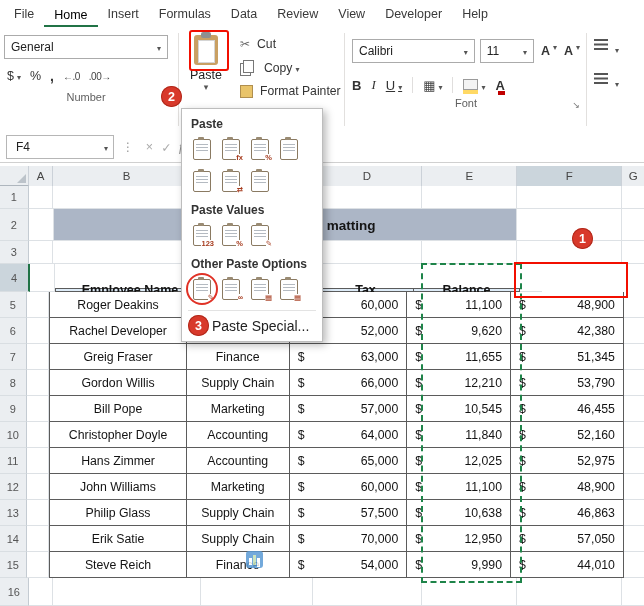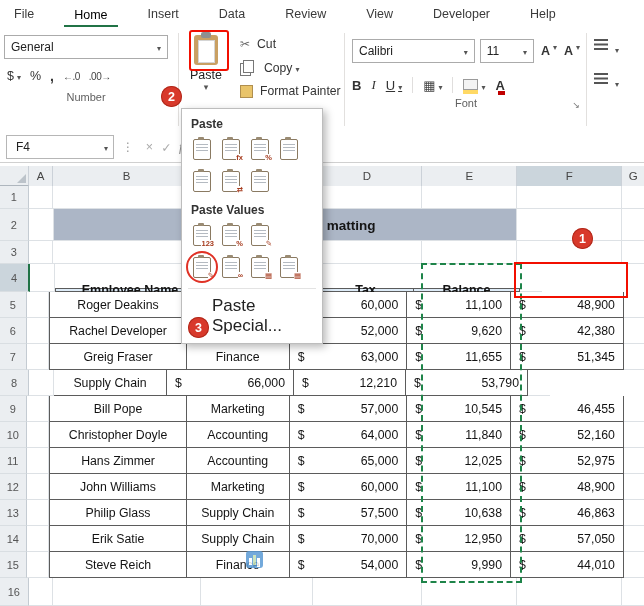--- a/index.html
+++ b/index.html
@@ -1,20 +1,20 @@
 <!DOCTYPE html>
 <html><head>
 <meta charset="utf-8">
 <style>
   html,body{margin:0;padding:0;background:#f2f2f2;}
   .app{position:relative;width:644px;height:606px;background:#fff;overflow:hidden;
        outline:1px solid #b8b8b8;font-family:"Liberation Sans","DejaVu Sans",sans-serif;
        -webkit-font-smoothing:antialiased;}
   
-  .tabs{display:flex;align-items:flex-end;height:27px;padding:0 4px;background:#fff;gap:20px;}
+  .tabs{display:flex;align-items:flex-end;height:27px;padding:0 4px;background:#fff;}
   .tab{padding:5px 10px 6px;font-size:12.5px;color:#3a3a3a;cursor:default;white-space:nowrap;}
   .tab.active{color:#000;border-bottom:2.5px solid #217346;padding-bottom:3.5px;}
   
   .ribbon{position:relative;height:105px;background:#fff;border-bottom:1px solid #d8d6d4;}
   .vsep{position:absolute;top:6px;bottom:6px;width:1px;background:#e2e0de;}
   .grp-label-line{position:relative;text-align:center;font-size:11px;color:#5f5f5f;}
   .launcher{position:absolute;right:0;bottom:-1px;font-size:9px;color:#777;}
   .chev::after{content:"▾";font-size:8px;color:#555;margin-left:3px;}
   
   .number-group{position:absolute;left:4px;top:8px;width:164px;}
@@ -112,21 +112,21 @@
         border:1px solid #bdbdbd;box-shadow:3px 3px 8px rgba(0,0,0,.28);z-index:50;padding:2px 0 4px;}
   .msec{padding:6px 9px 2px;font-weight:bold;font-size:12px;color:#333;}
   .mrow{display:flex;gap:5px;padding:3px 8px;}
   .micon{width:24px;height:26px;display:flex;align-items:center;justify-content:center;position:relative;}
   .mclip{width:16px;height:19px;border:1px solid #8a7a62;background:#fff;border-radius:2px;position:relative;display:block;}
   .mclip::before{content:"";position:absolute;top:-2.5px;left:4px;width:6px;height:3px;background:#9a8b73;border-radius:1px;}
   .mclip::after{content:"";position:absolute;left:2px;right:2px;top:4px;height:9px;
                 background:repeating-linear-gradient(to bottom,#b4bac1 0 1px,transparent 1px 3px);}
   .mtag{position:absolute;right:0;bottom:0;font-size:7.5px;font-weight:bold;color:#A63B1E;background:#fff;line-height:8px;}
   .msep{border:none;border-top:1px solid #e3e3e3;margin:5px 6px 0;}
-  .mspecial{padding:7px 9px 3px 30px;font-size:17px;color:#222;}
+  .mspecial{padding:7px 9px 3px 30px;font-size:14px;color:#222;}
   .ann-ellipse{position:absolute;left:-4px;right:-4px;top:-3px;bottom:-3px;
                border:2px solid #E03226;border-radius:50%;z-index:61;pointer-events:none;}
   
   .badge{position:absolute;width:21px;height:21px;border-radius:50%;background:#D8392B;color:#fff;
          font-weight:bold;font-size:12.5px;display:flex;align-items:center;justify-content:center;
          z-index:60;box-shadow:inset 0 0 0 1px #b02a1c;}
   #badge1{left:572px;top:228px;}
   #badge2{left:161px;top:86px;}
   #badge3{position:absolute;left:6px;bottom:5px;z-index:62;}
   .ann-rect{position:absolute;border:2px solid #F20F00;z-index:60;pointer-events:none;}
@@ -135,20 +135,21 @@
 </style>
 </head>
 <body>
 
 <div class="app">
 
   <div class="tabs">
     <span class="tab">File</span>
     <span class="tab active">Home</span>
     <span class="tab">Insert</span>
+    <span class="tab">Formulas</span>
     <span class="tab">Data</span>
     <span class="tab">Review</span>
     <span class="tab">View</span>
     <span class="tab">Developer</span>
     <span class="tab">Help</span>
   </div>
 
   <div class="ribbon">
     <div class="number-group">
       <div class="combo">
@@ -356,20 +357,21 @@
         </div>
       <div class="t wF money">
           <span>$</span>
           <span>51,345</span>
         </div>
       <div class="c wG"></div>
     </div>
     <div class="row h26">
       <div class="gut">8</div>
       <div class="c wA"></div>
+      <div class="t wB first">Gordon Willis</div>
       <div class="t wC">Supply Chain</div>
       <div class="t wD money">
           <span>$</span>
           <span>66,000</span>
         </div>
       <div class="t wE money">
           <span>$</span>
           <span>12,210</span>
         </div>
       <div class="t wF money">
@@ -572,20 +574,21 @@
         </div>
       <div class="micon">
           <span class="mclip"></span>
           <span class="mtag">%</span>
         </div>
       <div class="micon">
           <span class="mclip"></span>
           <span class="mtag">✎</span>
         </div>
     </div>
+    <div class="msec">Other Paste Options</div>
     <div class="mrow">
       <div class="micon">
           <span class="ann-ellipse"></span>
           <span class="mclip"></span>
           <span class="mtag">✎</span>
         </div>
       <div class="micon">
           <span class="mclip"></span>
           <span class="mtag">∞</span>
         </div>

